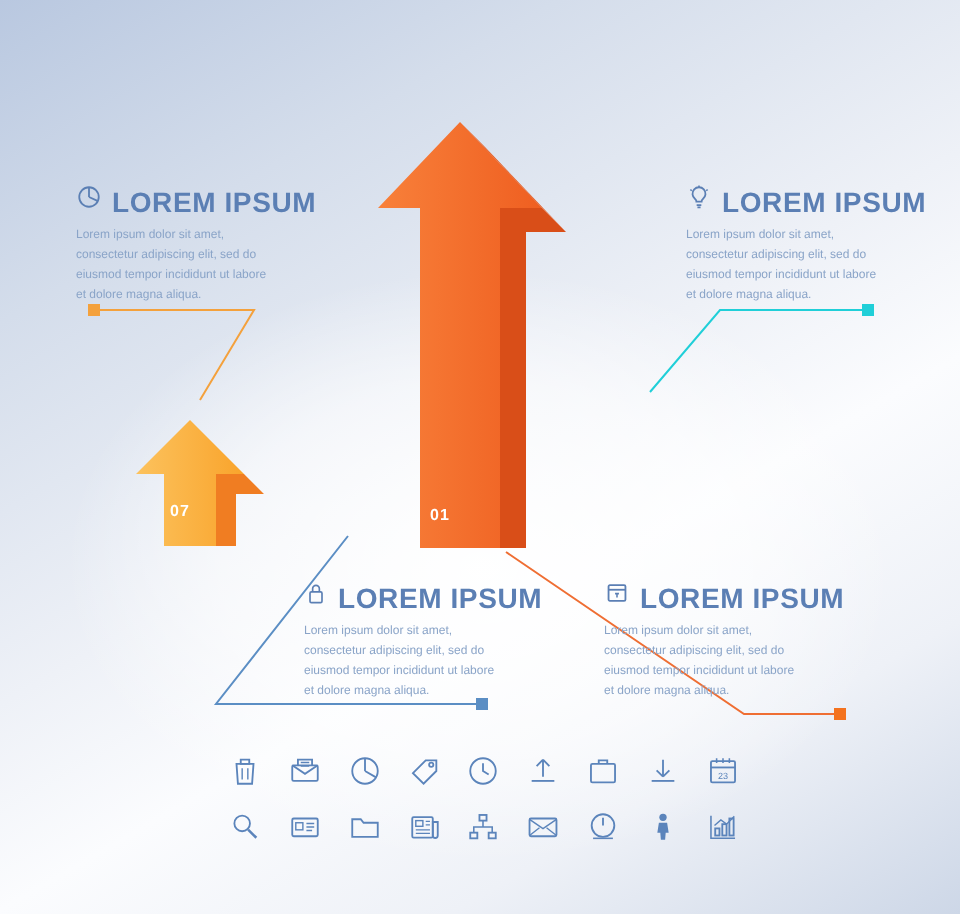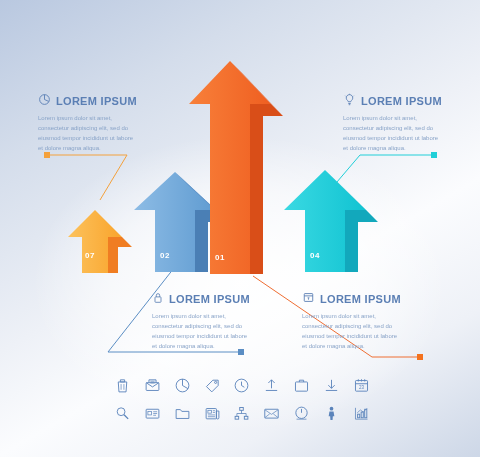--- a/index.html
+++ b/index.html
@@ -38,21 +38,21 @@
     position: absolute;
     width: 120px;
   }
   .callout-head {
     display: flex;
     align-items: center;
     gap: 5px;
     margin-bottom: 4px;
   }
   .callout-title {
-    font-size: 11px;
+    font-size: 14px;
     font-weight: bold;
     letter-spacing: 0.3px;
     color: #5b7fb4;
     white-space: nowrap;
   }
   .callout-body {
     font-size: 6px;
     line-height: 1.65;
     color: #8aa4c8;
     width: 98px;
@@ -124,64 +124,36 @@
 
       <path d="M4,32 L31,5 L58,32 L44,32 L44,68 L18,68 L18,32 Z" fill="url(#g1f)"></path>
 
       <path d="M58,32 L68,42 L54,42 L54,68 L44,68 L44,32 Z" fill="#f07d22"></path>
 
       <path d="M31,5 L41,15 L68,42 L58,32 Z" fill="#f4861f"></path>
     </svg>
     <span class="num" style="left:21px; top:46px;">07</span>
   </div>
 
-  <div class="arrow" style="left:131px; top:168px;">
-    <svg width="104" height="110" viewBox="0 0 104 110">
-      <defs>
-        <linearGradient id="g2f" x1="0" y1="0" x2="1" y2="0">
-          <stop offset="0%" stop-color="#8dbce5"></stop>
-          <stop offset="100%" stop-color="#5f9bd1"></stop>
-        </linearGradient>
-      </defs>
-      <path d="M3,42 L44,4 L85,42 L64,42 L64,104 L24,104 L24,42 Z" fill="url(#g2f)"></path>
-      <path d="M85,42 L97,54 L77,54 L77,104 L64,104 L64,42 Z" fill="#4a7fb5"></path>
-      <path d="M44,4 L56,16 L97,54 L85,42 Z" fill="#5d8fc4"></path>
-    </svg>
-    <span class="num" style="left:29px; top:83px;">02</span>
-  </div>
 
   <div class="arrow" style="left:186px; top:56px;">
     <svg width="104" height="224" viewBox="0 0 104 224">
       <defs>
         <linearGradient id="g3f" x1="0" y1="0" x2="1" y2="0">
           <stop offset="0%" stop-color="#f8803a"></stop>
           <stop offset="100%" stop-color="#ef5f21"></stop>
         </linearGradient>
       </defs>
       <path d="M3,48 L44,5 L85,48 L64,48 L64,218 L24,218 L24,48 Z" fill="url(#g3f)"></path>
       <path d="M85,48 L97,60 L77,60 L77,218 L64,218 L64,48 Z" fill="#d94e18"></path>
       <path d="M44,5 L56,17 L97,60 L85,48 Z" fill="#e4581c"></path>
     </svg>
     <span class="num" style="left:29px; top:197px;">01</span>
   </div>
 
-  <div class="arrow" style="left:281px; top:166px;">
-    <svg width="104" height="112" viewBox="0 0 104 112">
-      <defs>
-        <linearGradient id="g4f" x1="0" y1="0" x2="1" y2="0">
-          <stop offset="0%" stop-color="#3ad9e2"></stop>
-          <stop offset="100%" stop-color="#11c3d2"></stop>
-        </linearGradient>
-      </defs>
-      <path d="M3,44 L44,4 L85,44 L64,44 L64,106 L24,106 L24,44 Z" fill="url(#g4f)"></path>
-      <path d="M85,44 L97,56 L77,56 L77,106 L64,106 L64,44 Z" fill="#12a8bc"></path>
-      <path d="M44,4 L56,16 L97,56 L85,44 Z" fill="#1cbcc9"></path>
-    </svg>
-    <span class="num" style="left:29px; top:85px;">04</span>
-  </div>
 
   <div class="callout" style="left:38px; top:92px;">
     <div class="callout-head">
       <span class="ico-sm">
         <svg width="13" height="13" viewBox="0 0 20 20" fill="none" stroke="#5b7fb4" stroke-width="1.4">
           <circle cx="10" cy="10" r="7.5"></circle>
           <path d="M10 10 L10 2.5 M10 10 L16.5 13"></path>
         </svg>
       </span>
       <span class="callout-title">LOREM IPSUM</span>

